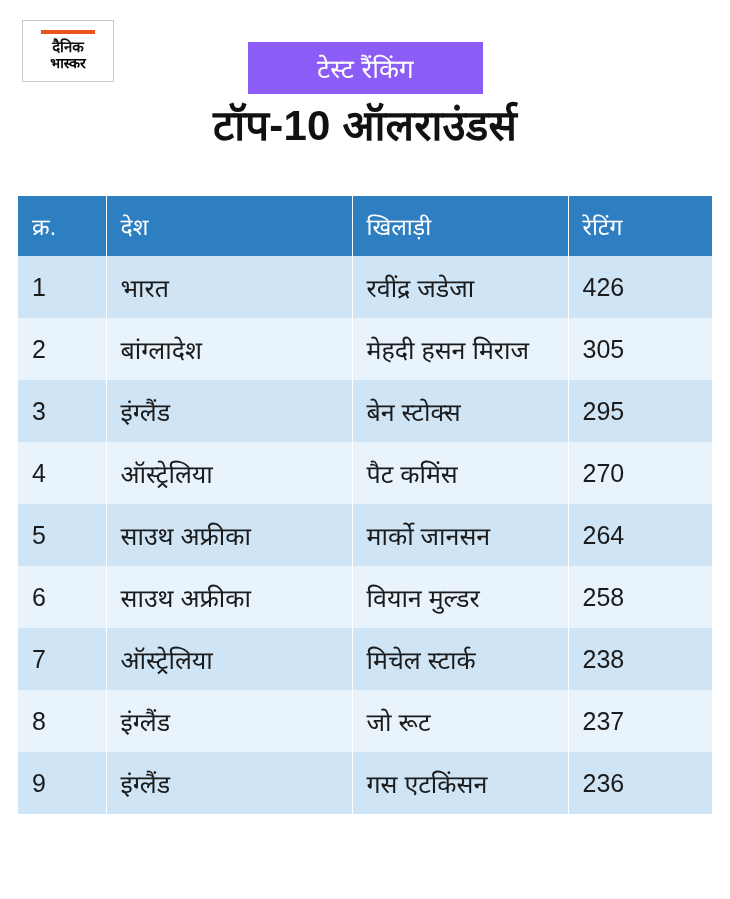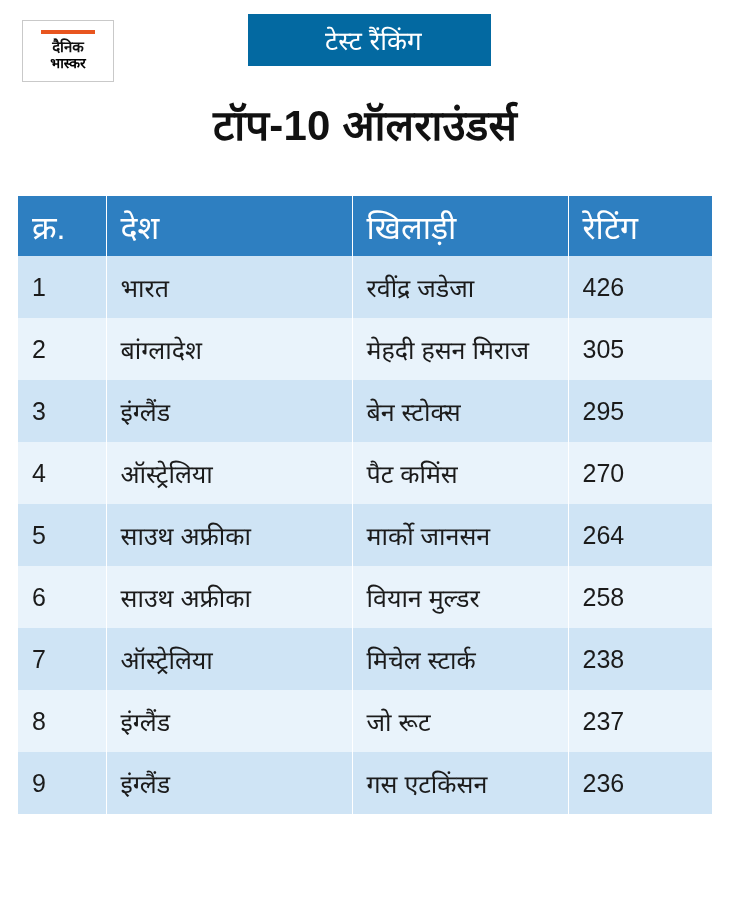--- a/index.html
+++ b/index.html
@@ -57,28 +57,27 @@
   .logo-line2 {
     font-size: 14px;
     font-weight: bold;
     color: #000000;
     line-height: 1.12;
   }
 
   .title-chip {
     position: absolute;
     left: 248px;
-    top: 14px;
+    top: 42px;
     width: 235px;
     height: 52px;
-    background: #0369a1;
+    background: #8b5cf6;
     display: flex;
     align-items: center;
     justify-content: center;
-    padding-left: 8px;
   }
   .title-chip span {
     color: #ffffff;
     font-size: 26px;
     letter-spacing: 0.2px;
   }
 
   .main-title {
     position: absolute;
     top: 95px;
@@ -115,21 +114,21 @@
     vertical-align: middle;
   }
   table.rank-table th:last-child,
   table.rank-table td:last-child {
     border-right: none;
   }
   table.rank-table thead th {
     background: #2e7fc1;
     color: #ffffff;
     font-weight: normal;
-    font-size: 32px;
+    font-size: 23px;
     height: 60px;
   }
   table.rank-table tbody tr:nth-child(odd) td {
     background: #cfe4f5;
   }
   table.rank-table tbody tr:nth-child(even) td {
     background: #e9f3fb;
   }
   .col-rank   { width: 88px; }
   .col-country{ width: 246px; }

